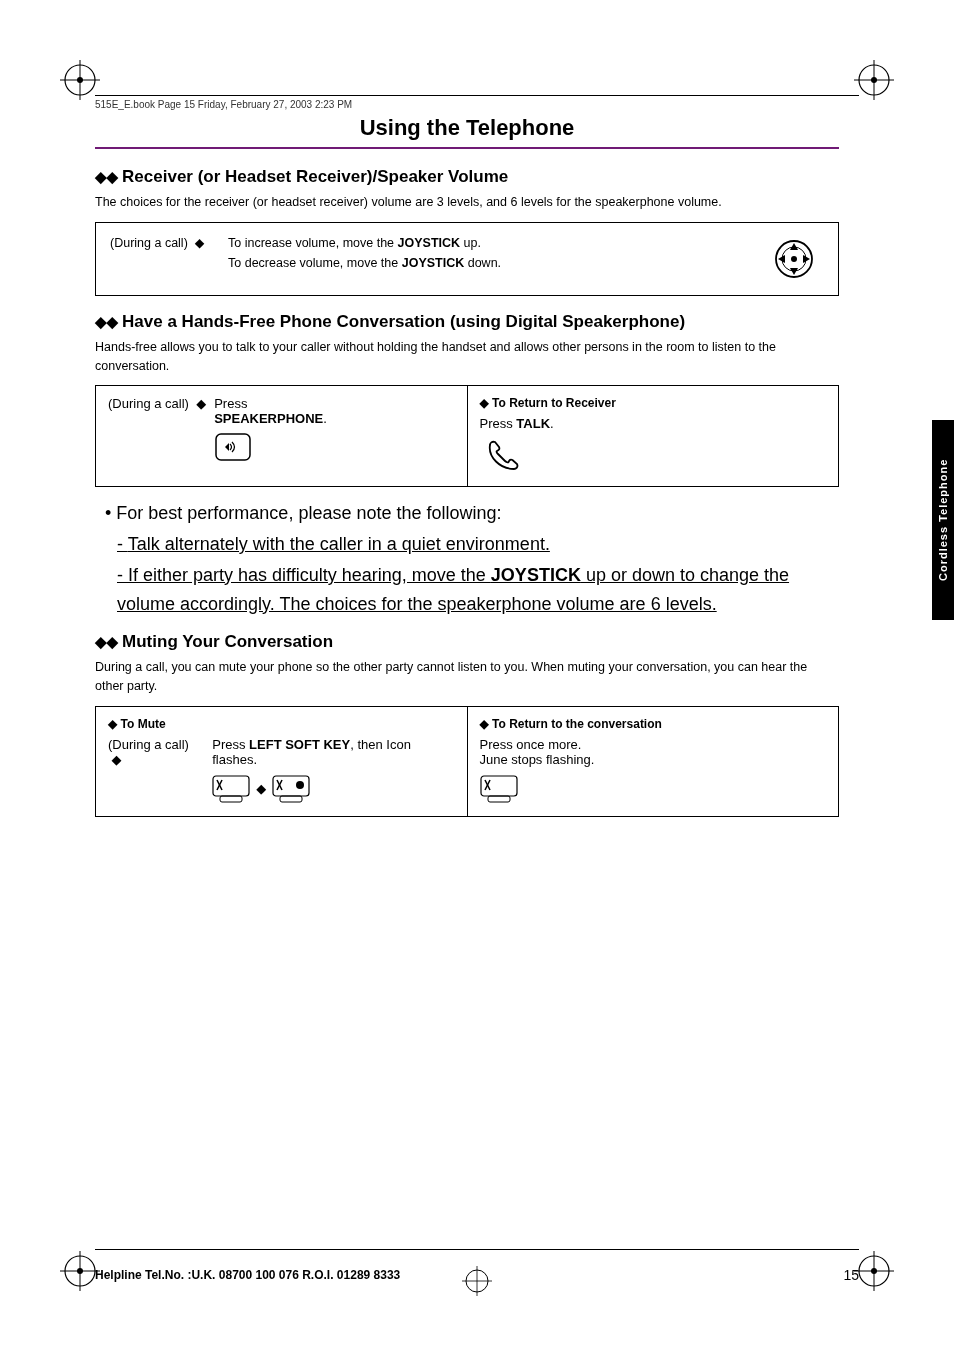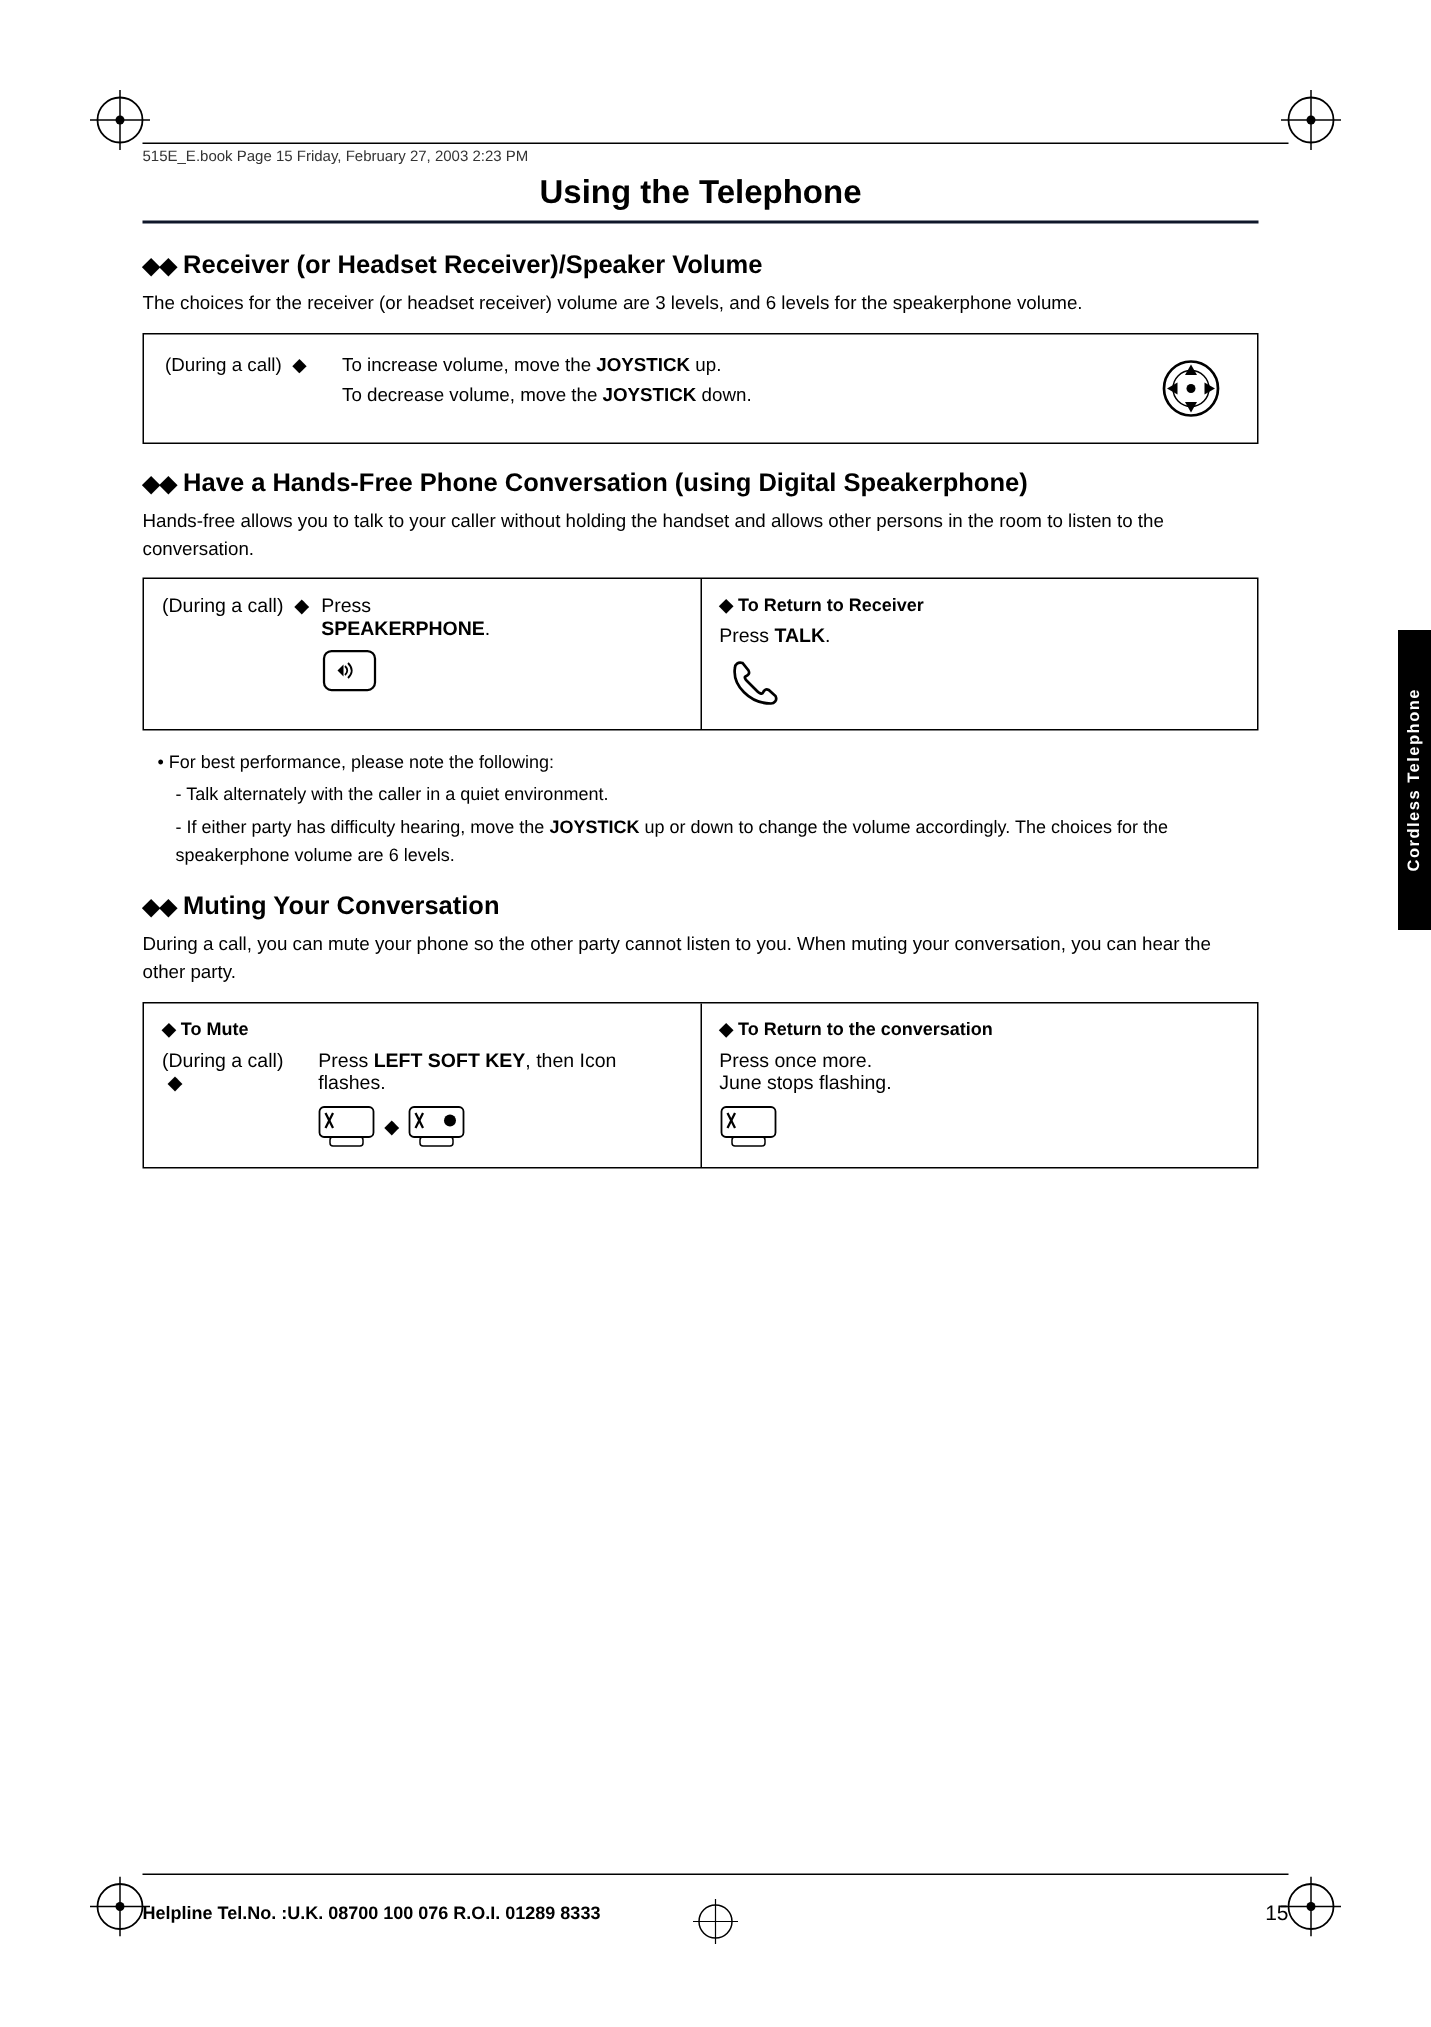--- a/index.html
+++ b/index.html
@@ -68,21 +68,21 @@
       bottom: 100px;
     }
 
     
     .page-title {
       text-align: center;
       font-size: 22px;
       font-weight: bold;
       margin-bottom: 18px;
       padding-bottom: 6px;
-      border-bottom: 2px solid #0f172a;
+      border-bottom: 2px solid #701a75;
     }
 
     
     .section-heading {
       font-size: 17px;
       font-weight: bold;
       margin-bottom: 6px;
       display: flex;
       align-items: center;
       gap: 4px;
@@ -140,32 +140,33 @@
       font-weight: bold;
       margin-bottom: 6px;
     }
     .col-header .diamond {
       color: #000;
     }
 
     
     .bullet-list {
       margin: 8px 0 14px 10px;
-      font-size: 12px;
+      font-size: 18px;
       line-height: 1.6;
     }
     .bullet-list li {
       list-style: none;
       margin-bottom: 2px;
     }
     .bullet-list li.bullet::before {
       content: "• ";
     }
     .bullet-list li.dash {
       margin-left: 12px;
+      text-decoration: underline;
     }
     .bullet-list li.dash::before {
       content: "- ";
     }
 
     
     .footer {
       position: absolute;
       bottom: 68px;
       left: 95px;

